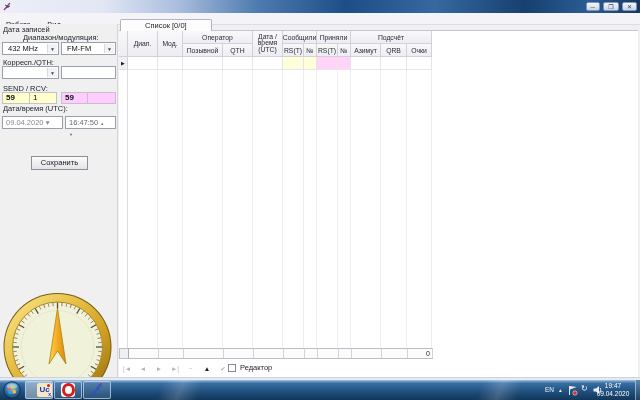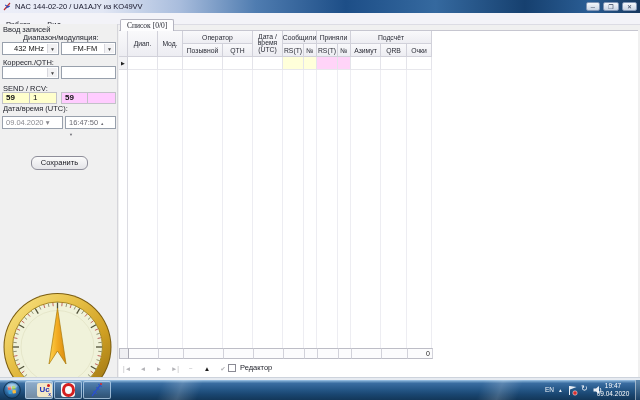--- a/index.html
+++ b/index.html
@@ -13,35 +13,35 @@
   #title-text{left:15px;top:0;height:13px;line-height:13px;font-size:7.5px;color:#141428;white-space:nowrap;}
   .winbtn{top:2px;height:9px;background:linear-gradient(#f4f7fb,#c9d4e4);border:1px solid #8095b5;border-radius:2px;
     font-size:6px;line-height:8px;text-align:center;color:#33415c;box-sizing:border-box;}
   
   #menubar{left:0;top:13px;width:640px;height:11px;background:#f3f3f8;border-bottom:1px solid #dcdce4;}
   .menu-item{display:inline-block;padding:0 6px;font-size:7.5px;line-height:11px;color:#20222c;}
   
   #entry-panel{left:0;top:24px;width:117px;height:354px;background:#f0f0f0;border-right:1px solid #d5d5da;}
   .lbl{position:absolute;font-size:7.5px;color:#23252e;white-space:nowrap;}
   .combo{position:absolute;height:13px;background:#fff;border:1px solid #98a0ac;box-sizing:border-box;
-    font-size:7.5px;line-height:11px;padding-left:11px;color:#111;}
+    font-size:7.5px;line-height:11px;padding-left:5px;color:#111;}
   .combo .arrow{position:absolute;right:1px;top:1px;bottom:1px;width:9px;background:#f2f2f4;
     color:#444;font-size:5px;line-height:10px;text-align:center;border-left:1px solid #d8d8de;}
   .edit{position:absolute;height:13px;background:#fff;border:1px solid #98a0ac;box-sizing:border-box;
     font-size:7.5px;line-height:11px;padding-left:3px;color:#111;}
   .valbox{position:absolute;height:12px;border:1px solid #c2c2c8;box-sizing:border-box;
     font-size:8px;line-height:10px;padding-left:3px;color:#111;}
   .bold{font-weight:bold;}
   #save-btn{position:absolute;left:31px;top:132px;width:57px;height:14px;
-    background:linear-gradient(#fbfbfb,#e4e4e8);border:1px solid #8e8e9a;border-radius:6px;
+    background:linear-gradient(#fbfbfb,#e4e4e8);border:1px solid #8e8e9a;border-radius:0;
     font-size:7.5px;line-height:12px;text-align:center;color:#15151d;box-sizing:border-box;}
   
   #tab-page{left:119px;top:30px;width:519px;height:347px;background:#fff;border-top:1px solid #c6c6d0;}
-  #list-tab{left:120px;top:19px;height:11px;padding:0 6px;background:#fdfdfe;border:1px solid #b4b4c0;border-bottom:none;
-    border-radius:2px 2px 0 0;font-size:7.5px;line-height:11px;color:#1c1e28;font-family:Liberation Serif, serif;}
+  #list-tab{left:120px;top:19px;height:11px;padding:0 24px;background:#fdfdfe;border:1px solid #b4b4c0;border-bottom:none;
+    border-radius:2px 2px 0 0;font-size:7.5px;line-height:11px;color:#1c1e28;}
   .grid{position:absolute;left:119px;display:grid;
     grid-template-columns:9px 30px 25px 40px 30px 30px 21px 13px 21px 13px 30px 26px 25px;box-sizing:border-box;}
   .hc{background:linear-gradient(#f9f9fb,#ededf2);border-right:1px solid #d1d1da;border-bottom:1px solid #d1d1da;
     font-size:6.8px;color:#2a2c36;display:flex;align-items:center;justify-content:center;text-align:center;
     overflow:hidden;box-sizing:border-box;}
   .pre{white-space:pre-line;line-height:6.5px;}
   .ic{background:#f2f2f5;border-right:1px solid #d1d1da;border-bottom:1px solid #dcdce2;box-sizing:border-box;}
   .cell{background:#fff;border-right:1px solid #e4e4ea;border-bottom:1px solid #e7e7ec;box-sizing:border-box;height:13px;}
   .bodycol{background:#fff;border-right:1px solid #ededf2;box-sizing:border-box;}
   .fc{background:#fcfcfd;border-right:1px solid #d2d2da;border-top:1px solid #bdbdc6;border-bottom:1px solid #bdbdc6;
@@ -74,33 +74,32 @@
 <body>
 
 <div id="screen">
 
   <div class="abs" id="titlebar">
     <svg class="abs" style="left:3px;top:2px" width="9" height="9" viewBox="0 0 9 9">
       <line x1="1" y1="8" x2="7" y2="1" stroke="#c03030" stroke-width="1.2"></line>
       <line x1="2" y1="3" x2="6" y2="5" stroke="#2244bb" stroke-width="1"></line>
       <line x1="3" y1="6" x2="7" y2="4" stroke="#2244bb" stroke-width="1"></line>
     </svg>
-    <div class="abs" id="title-text">NAC 144-02-20 / UA1AJY из KO49VV</div>
     <div class="abs winbtn" style="left:586px;width:14px;">─</div>
     <div class="abs winbtn" style="left:603px;width:16px;">❐</div>
     <div class="abs winbtn" style="left:622px;width:15px;">✕</div>
   </div>
 
   <div class="abs" id="menubar">
     <span class="menu-item">Работа</span>
     <span class="menu-item">Вид</span>
   </div>
 
   <div class="abs" id="entry-panel">
-    <div class="lbl" style="left:3px;top:1px;">Ввод записей</div>
+    <div class="lbl" style="left:3px;top:1px;">Дата записей</div>
     <div class="lbl" style="left:3px;top:9px;margin-left:20px;">Диапазон/модуляция:</div>
 
     <div class="combo" style="left:2px;top:18px;width:57px;">
       <span>432 MHz</span>
       <span class="arrow">▼</span>
     </div>
     <div class="combo" style="left:61px;top:18px;width:55px;">
       <span>FM-FM</span>
       <span class="arrow">▼</span>
     </div>

